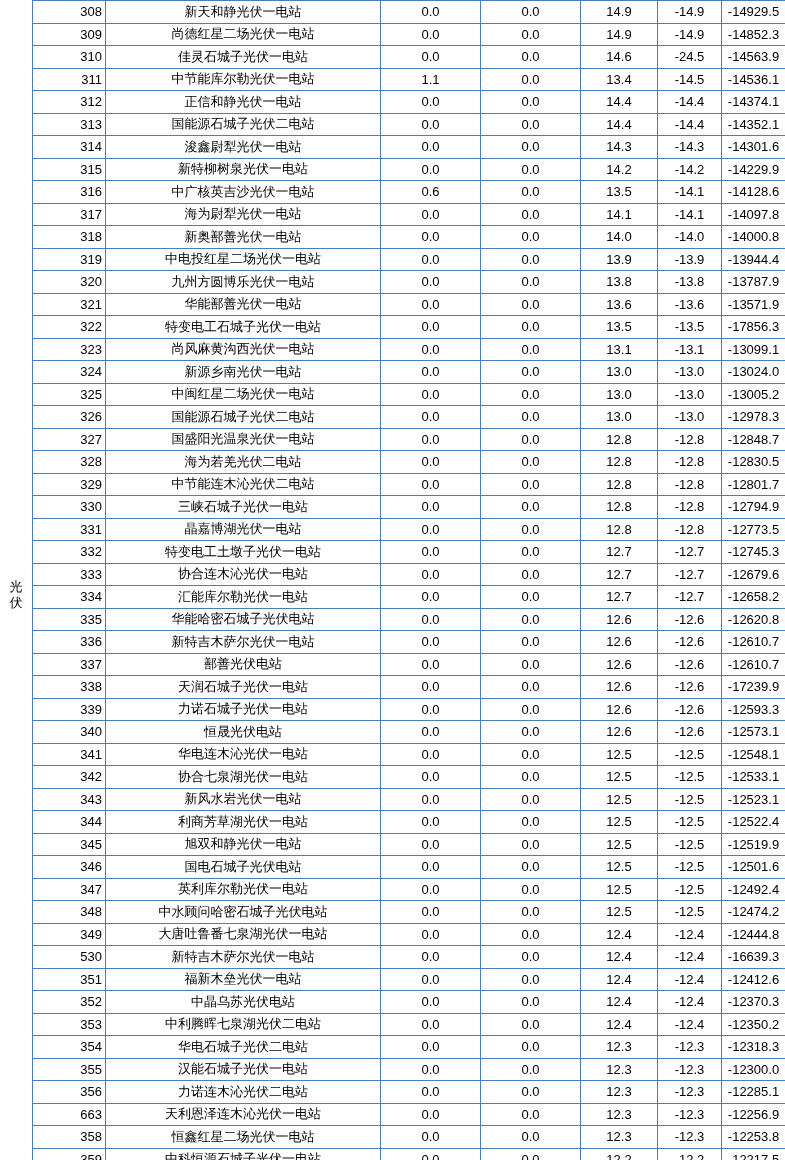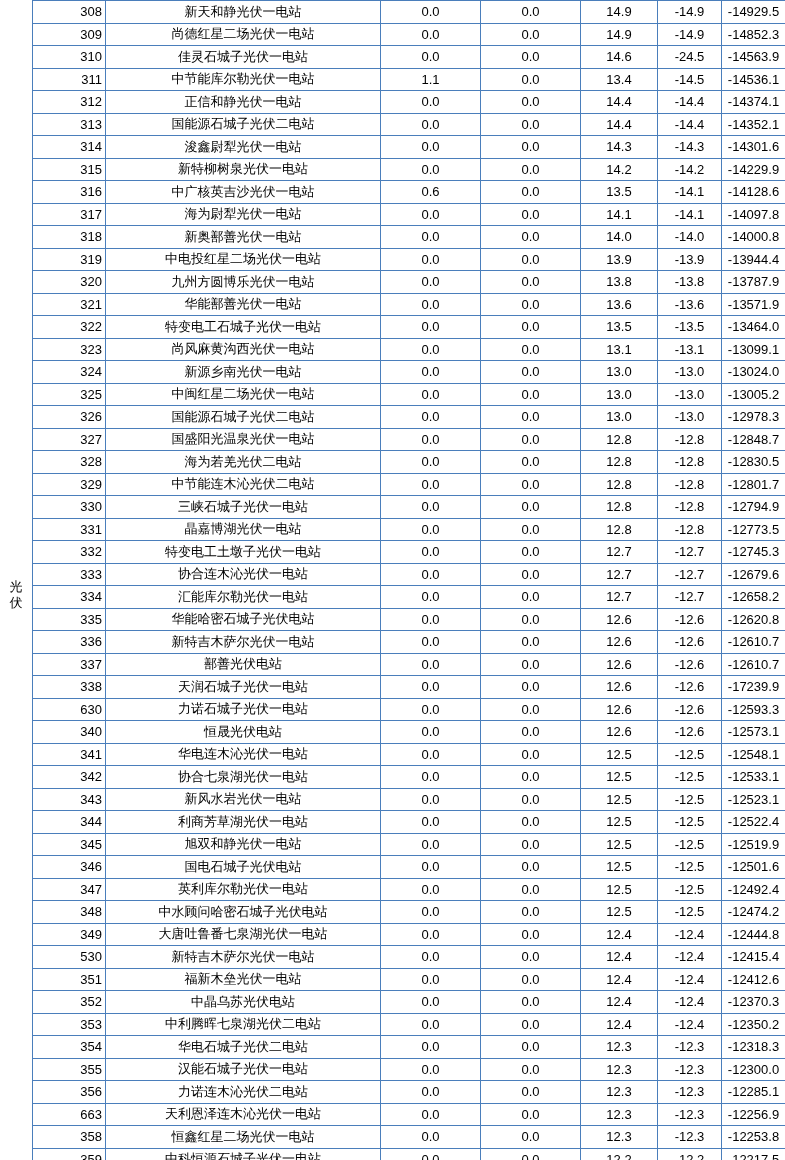--- a/index.html
+++ b/index.html
@@ -212,21 +212,21 @@
           <td class="num">-13.6</td>
           <td class="num">-13571.9</td>
         </tr>
         <tr>
           <td class="idx">322</td>
           <td class="name">特变电工石城子光伏一电站</td>
           <td class="num">0.0</td>
           <td class="num">0.0</td>
           <td class="num">13.5</td>
           <td class="num">-13.5</td>
-          <td class="num">-13464.0</td>
+          <td class="num">-17856.3</td>
         </tr>
         <tr>
           <td class="idx">323</td>
           <td class="name">尚风麻黄沟西光伏一电站</td>
           <td class="num">0.0</td>
           <td class="num">0.0</td>
           <td class="num">13.1</td>
           <td class="num">-13.1</td>
           <td class="num">-13099.1</td>
         </tr>
@@ -359,21 +359,21 @@
         <tr>
           <td class="idx">338</td>
           <td class="name">天润石城子光伏一电站</td>
           <td class="num">0.0</td>
           <td class="num">0.0</td>
           <td class="num">12.6</td>
           <td class="num">-12.6</td>
           <td class="num">-17239.9</td>
         </tr>
         <tr>
-          <td class="idx">630</td>
+          <td class="idx">339</td>
           <td class="name">力诺石城子光伏一电站</td>
           <td class="num">0.0</td>
           <td class="num">0.0</td>
           <td class="num">12.6</td>
           <td class="num">-12.6</td>
           <td class="num">-12593.3</td>
         </tr>
         <tr>
           <td class="idx">340</td>
           <td class="name">恒晟光伏电站</td>
@@ -464,21 +464,21 @@
           <td class="num">-12.4</td>
           <td class="num">-12444.8</td>
         </tr>
         <tr>
           <td class="idx">530</td>
           <td class="name">新特吉木萨尔光伏一电站</td>
           <td class="num">0.0</td>
           <td class="num">0.0</td>
           <td class="num">12.4</td>
           <td class="num">-12.4</td>
-          <td class="num">-12415.4</td>
+          <td class="num">-16639.3</td>
         </tr>
         <tr>
           <td class="idx">351</td>
           <td class="name">福新木垒光伏一电站</td>
           <td class="num">0.0</td>
           <td class="num">0.0</td>
           <td class="num">12.4</td>
           <td class="num">-12.4</td>
           <td class="num">-12412.6</td>
         </tr>

